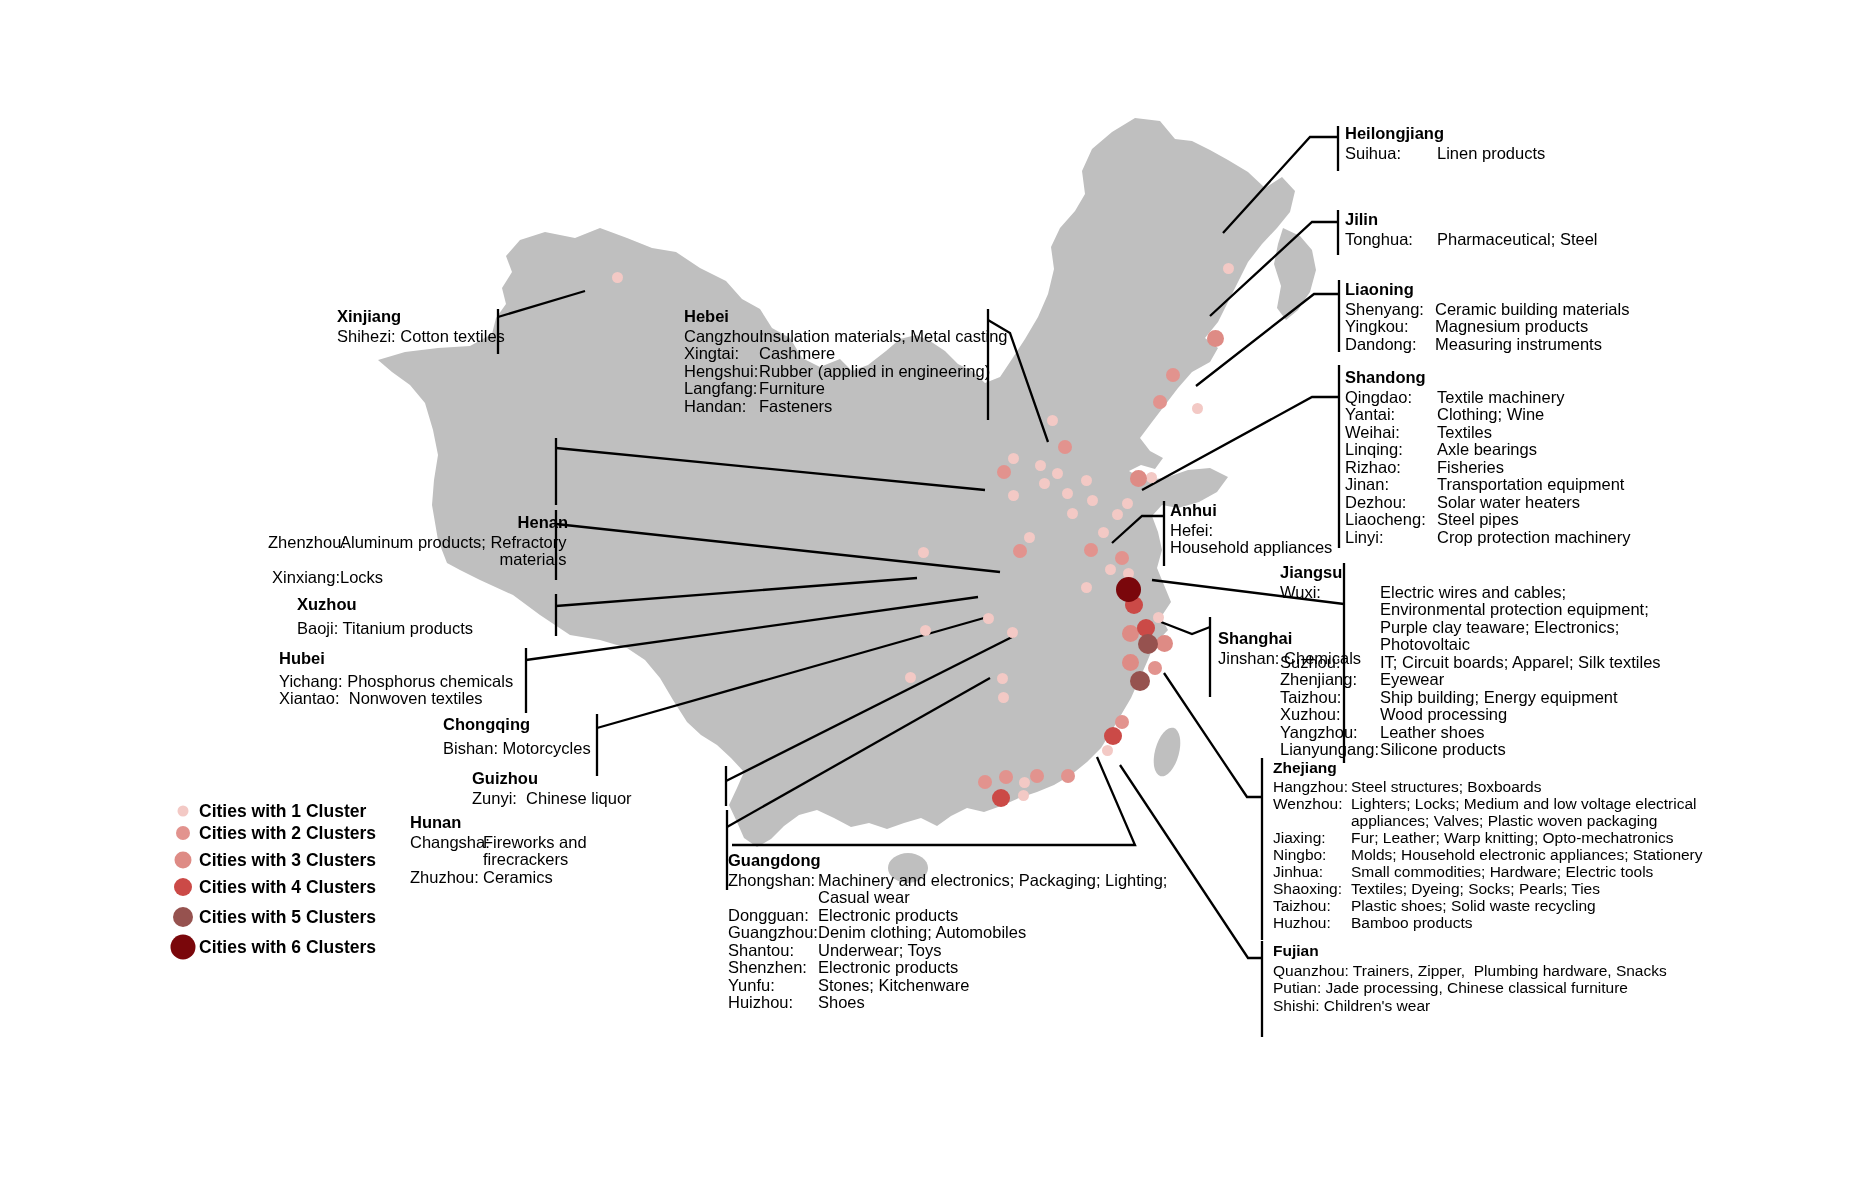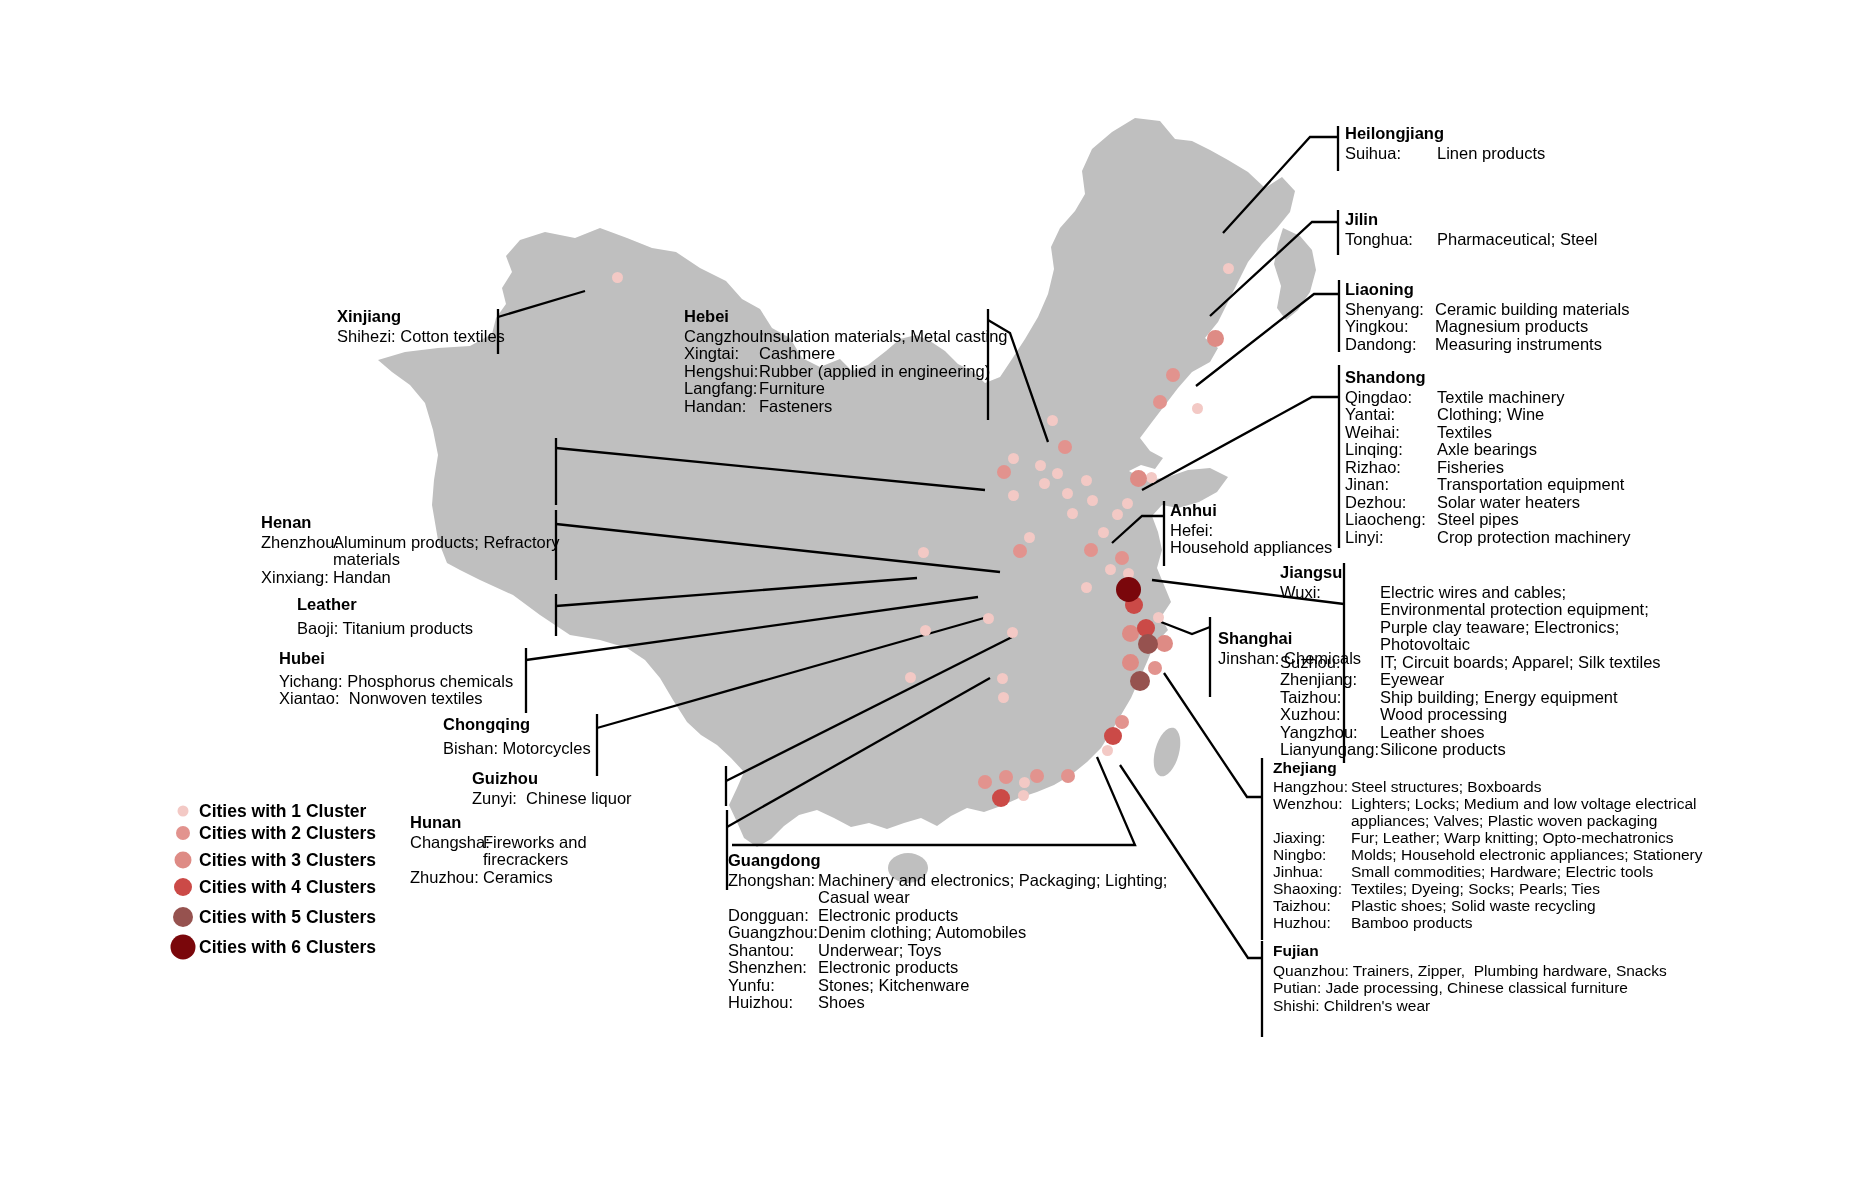--- a/index.html
+++ b/index.html
@@ -319,35 +319,35 @@
         <span class="c">Langfang:</span>
         <span class="v">Furniture</span>
       </div>
     <div class="grow">
         <span class="c">Handan:</span>
         <span class="v">Fasteners</span>
       </div>
   </div>
 
 
-  <div class="prov" style="left:261px;top:514px;width:300px;--c:72px;">
+  <div class="prov" style="left:268px;top:514px;width:300px;text-align:right;--c:72px;">
     <div class="pname">Henan</div>
     <div class="grow">
         <span class="c">Zhenzhou:</span>
         <span class="v">Aluminum products; Refractory
 materials</span>
       </div>
     <div class="grow">
         <span class="c">Xinxiang:</span>
-        <span class="v">Handan</span>
+        <span class="v">Locks</span>
       </div>
   </div>
 
   <div class="prov" style="left:297px;top:596px;width:240px;">
-    <div class="pname" style="margin-bottom:6px;">Leather</div>
+    <div class="pname" style="margin-bottom:6px;">Xuzhou</div>
     <div class="irow">Baoji: Titanium products</div>
   </div>
 
   <div class="prov" style="left:279px;top:650px;width:250px;">
     <div class="pname" style="margin-bottom:5px;">Hubei</div>
     <div class="irow">Yichang: Phosphorus chemicals</div>
     <div class="irow">Xiantao:  Nonwoven textiles</div>
   </div>
 
   <div class="prov" style="left:443px;top:716px;width:200px;">

